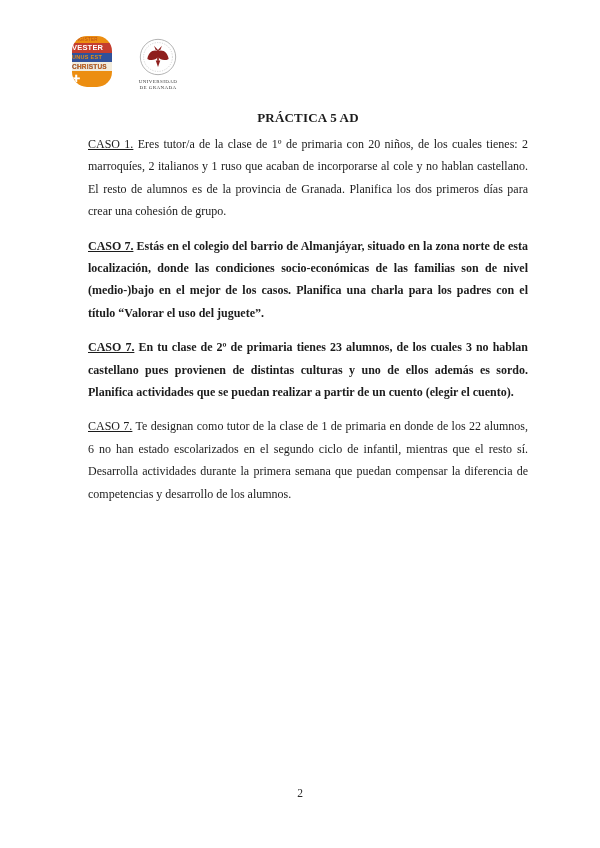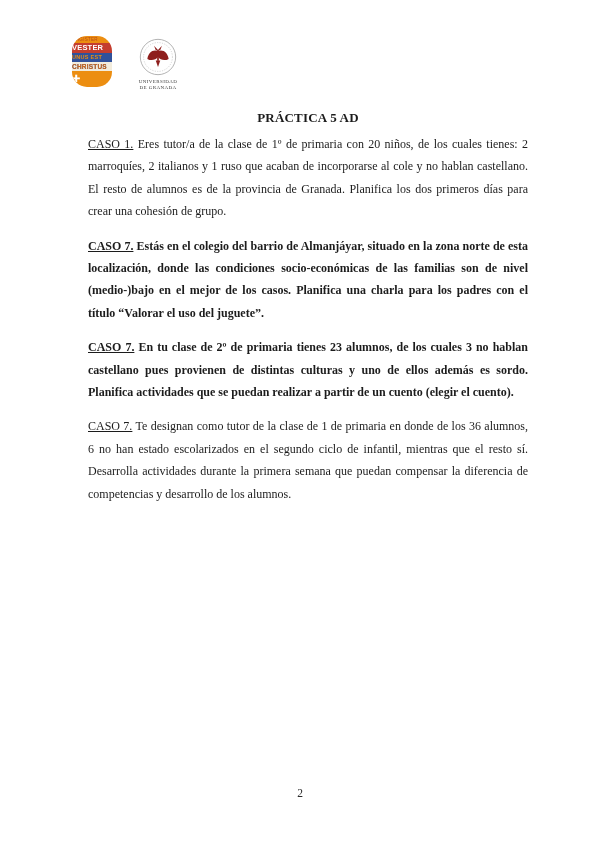--- a/index.html
+++ b/index.html
@@ -106,17 +106,17 @@
     <div class="doc-title">PRÁCTICA 5 AD</div>
 
 
 
     <p class="case first"><span class="case-label">CASO 1.</span> <span>Eres tutor/a de la clase de 1º de primaria con 20 niños, de los cuales tienes: 2 marroquíes, 2 italianos y 1 ruso que acaban de incorporarse al cole y no hablan castellano. El resto de alumnos es de la provincia de Granada. Planifica los dos primeros días para crear una cohesión de grupo.</span></p>
 
     <p class="case bold"><span class="case-label">CASO 7.</span> <span>Estás en el colegio del barrio de Almanjáyar, situado en la zona norte de esta localización, donde las condiciones socio-económicas de las familias son de nivel (medio-)bajo en el mejor de los casos. Planifica una charla para los padres con el título “Valorar el uso del juguete”.</span></p>
 
     <p class="case bold"><span class="case-label">CASO 7.</span> <span>En tu clase de 2º de primaria tienes 23 alumnos, de los cuales 3 no hablan castellano pues provienen de distintas culturas y uno de ellos además es sordo. Planifica actividades que se puedan realizar a partir de un cuento (elegir el cuento).</span></p>
 
-    <p class="case"><span class="case-label">CASO 7.</span> <span>Te designan como tutor de la clase de 1 de primaria en donde de los 36 alumnos, 6 no han estado escolarizados en el segundo ciclo de infantil, mientras que el resto sí. Desarrolla actividades durante la primera semana que puedan compensar la diferencia de competencias y desarrollo de los alumnos.</span></p>
+    <p class="case"><span class="case-label">CASO 7.</span> <span>Te designan como tutor de la clase de 1 de primaria en donde de los 22 alumnos, 6 no han estado escolarizados en el segundo ciclo de infantil, mientras que el resto sí. Desarrolla actividades durante la primera semana que puedan compensar la diferencia de competencias y desarrollo de los alumnos.</span></p>
   </div>
 
   <div class="page-number">2</div>
 </div>
 
 </body></html>

